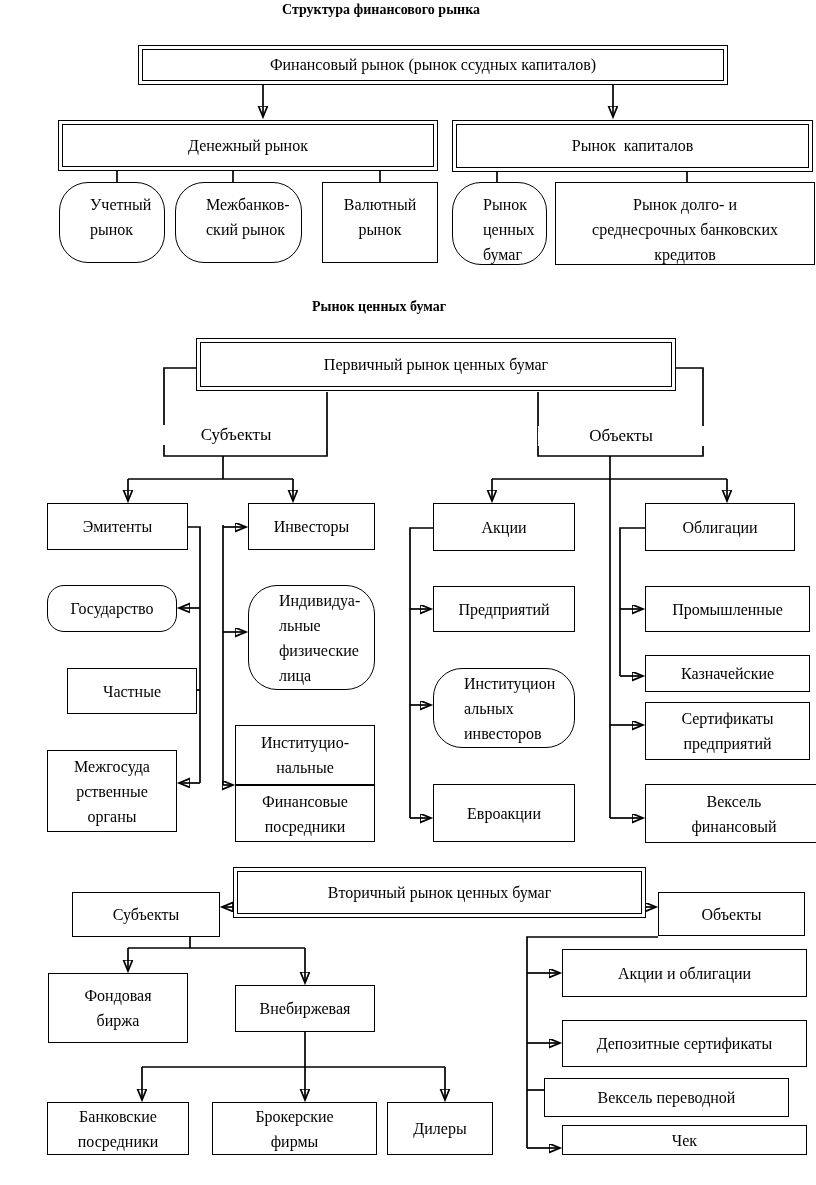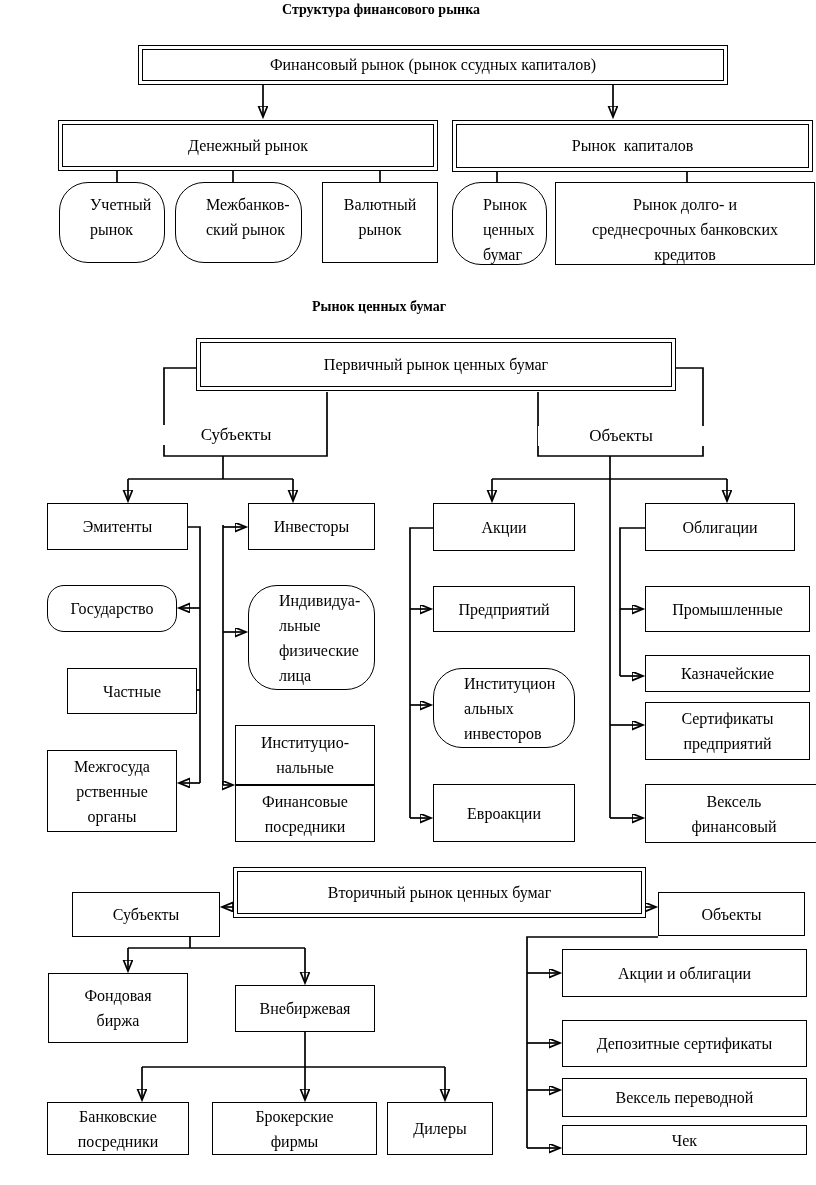--- a/index.html
+++ b/index.html
@@ -178,16 +178,16 @@
   <div class="box" style="left:235px; top:985px; width:140px; height:47px;">Внебиржевая</div>
 
   <div class="box" style="left:47px; top:1102px; width:142px; height:53px;">Банковские
 посредники</div>
   <div class="box" style="left:212px; top:1102px; width:165px; height:53px;">Брокерские
 фирмы</div>
   <div class="box" style="left:387px; top:1102px; width:106px; height:53px;">Дилеры</div>
 
   <div class="box" style="left:562px; top:949px; width:245px; height:48px;">Акции и облигации</div>
   <div class="box" style="left:562px; top:1020px; width:245px; height:47px;">Депозитные сертификаты</div>
-  <div class="box" style="left:562px; top:1078px; width:245px; height:39px;">Вексель переводной</div>
+  <div class="box" style="left:544px; top:1078px; width:245px; height:39px;">Вексель переводной</div>
   <div class="box" style="left:562px; top:1125px; width:245px; height:30px;">Чек</div>
 
 </div>
 
 </body></html>

